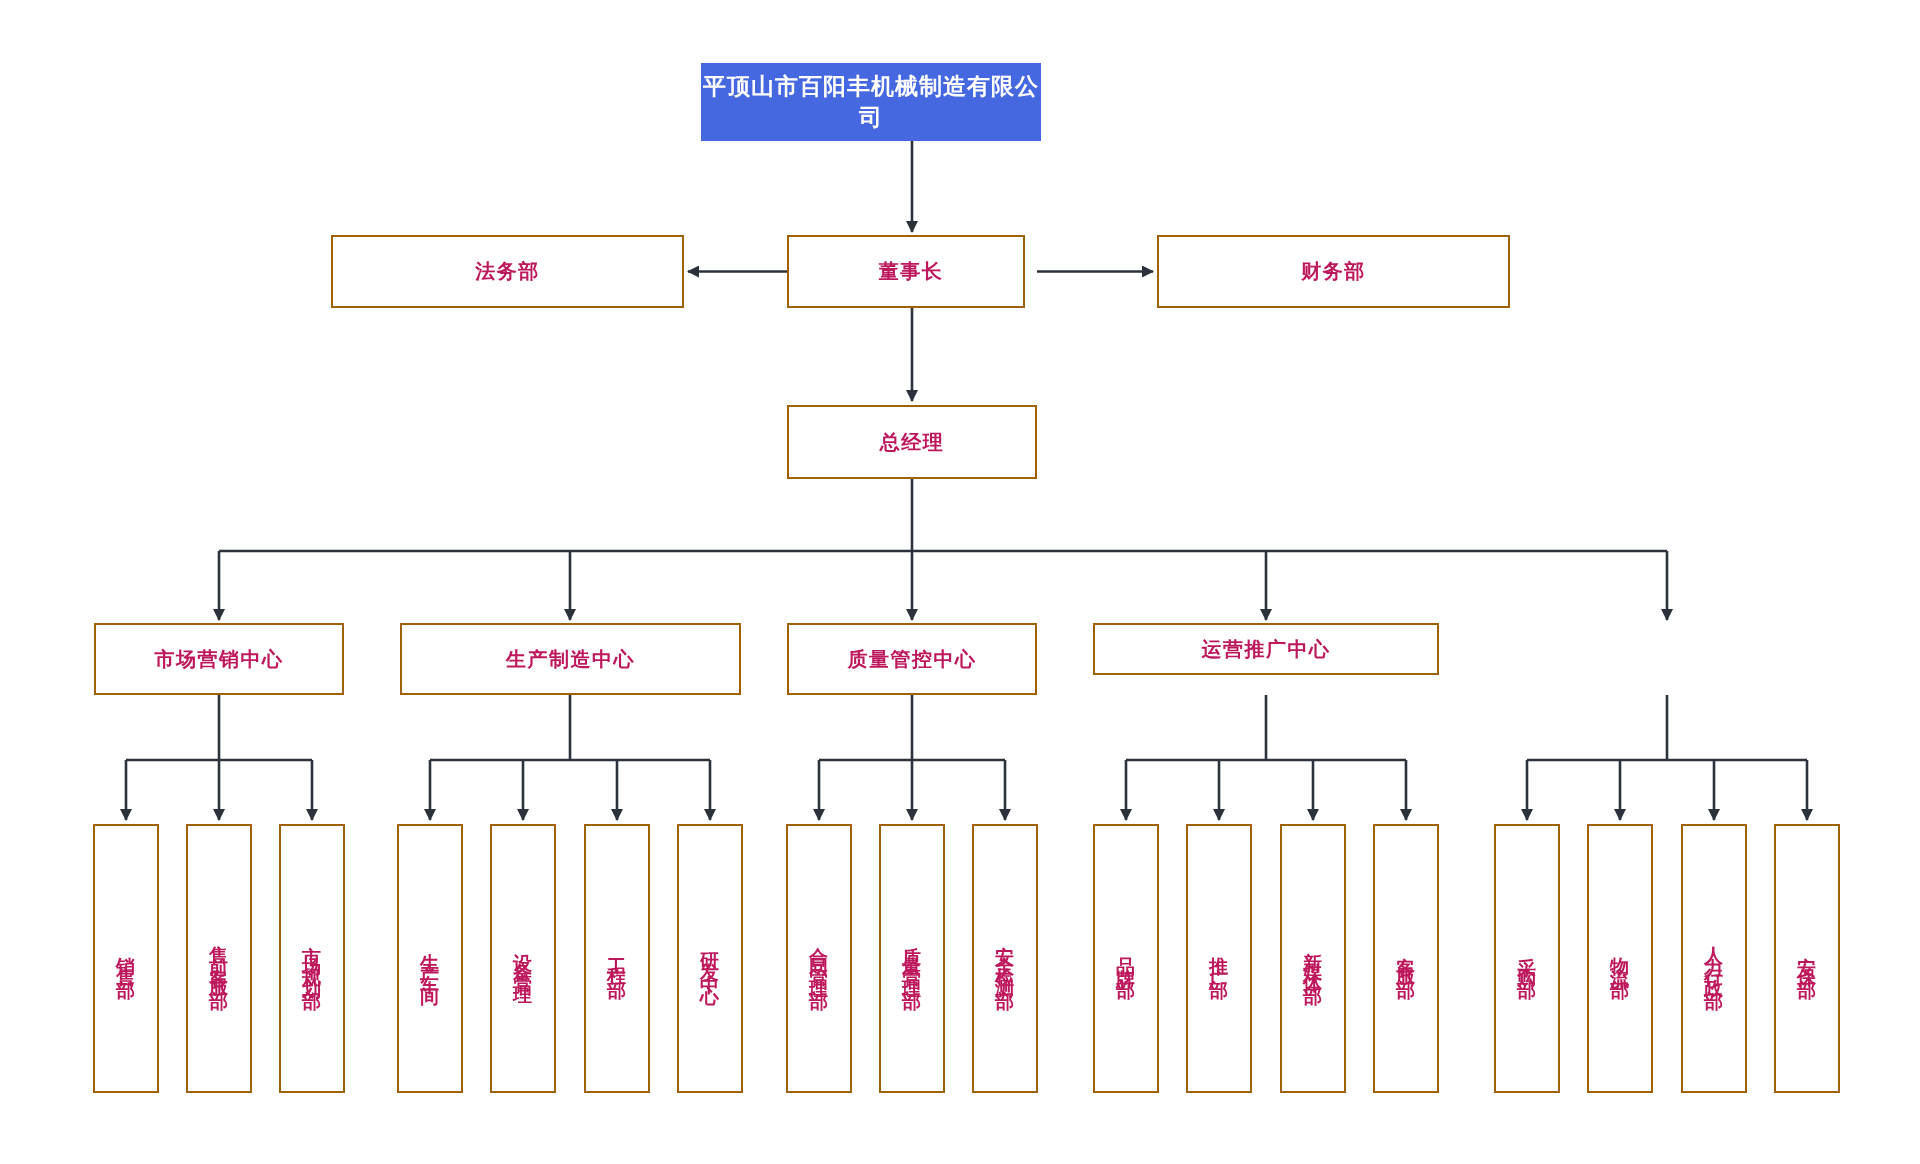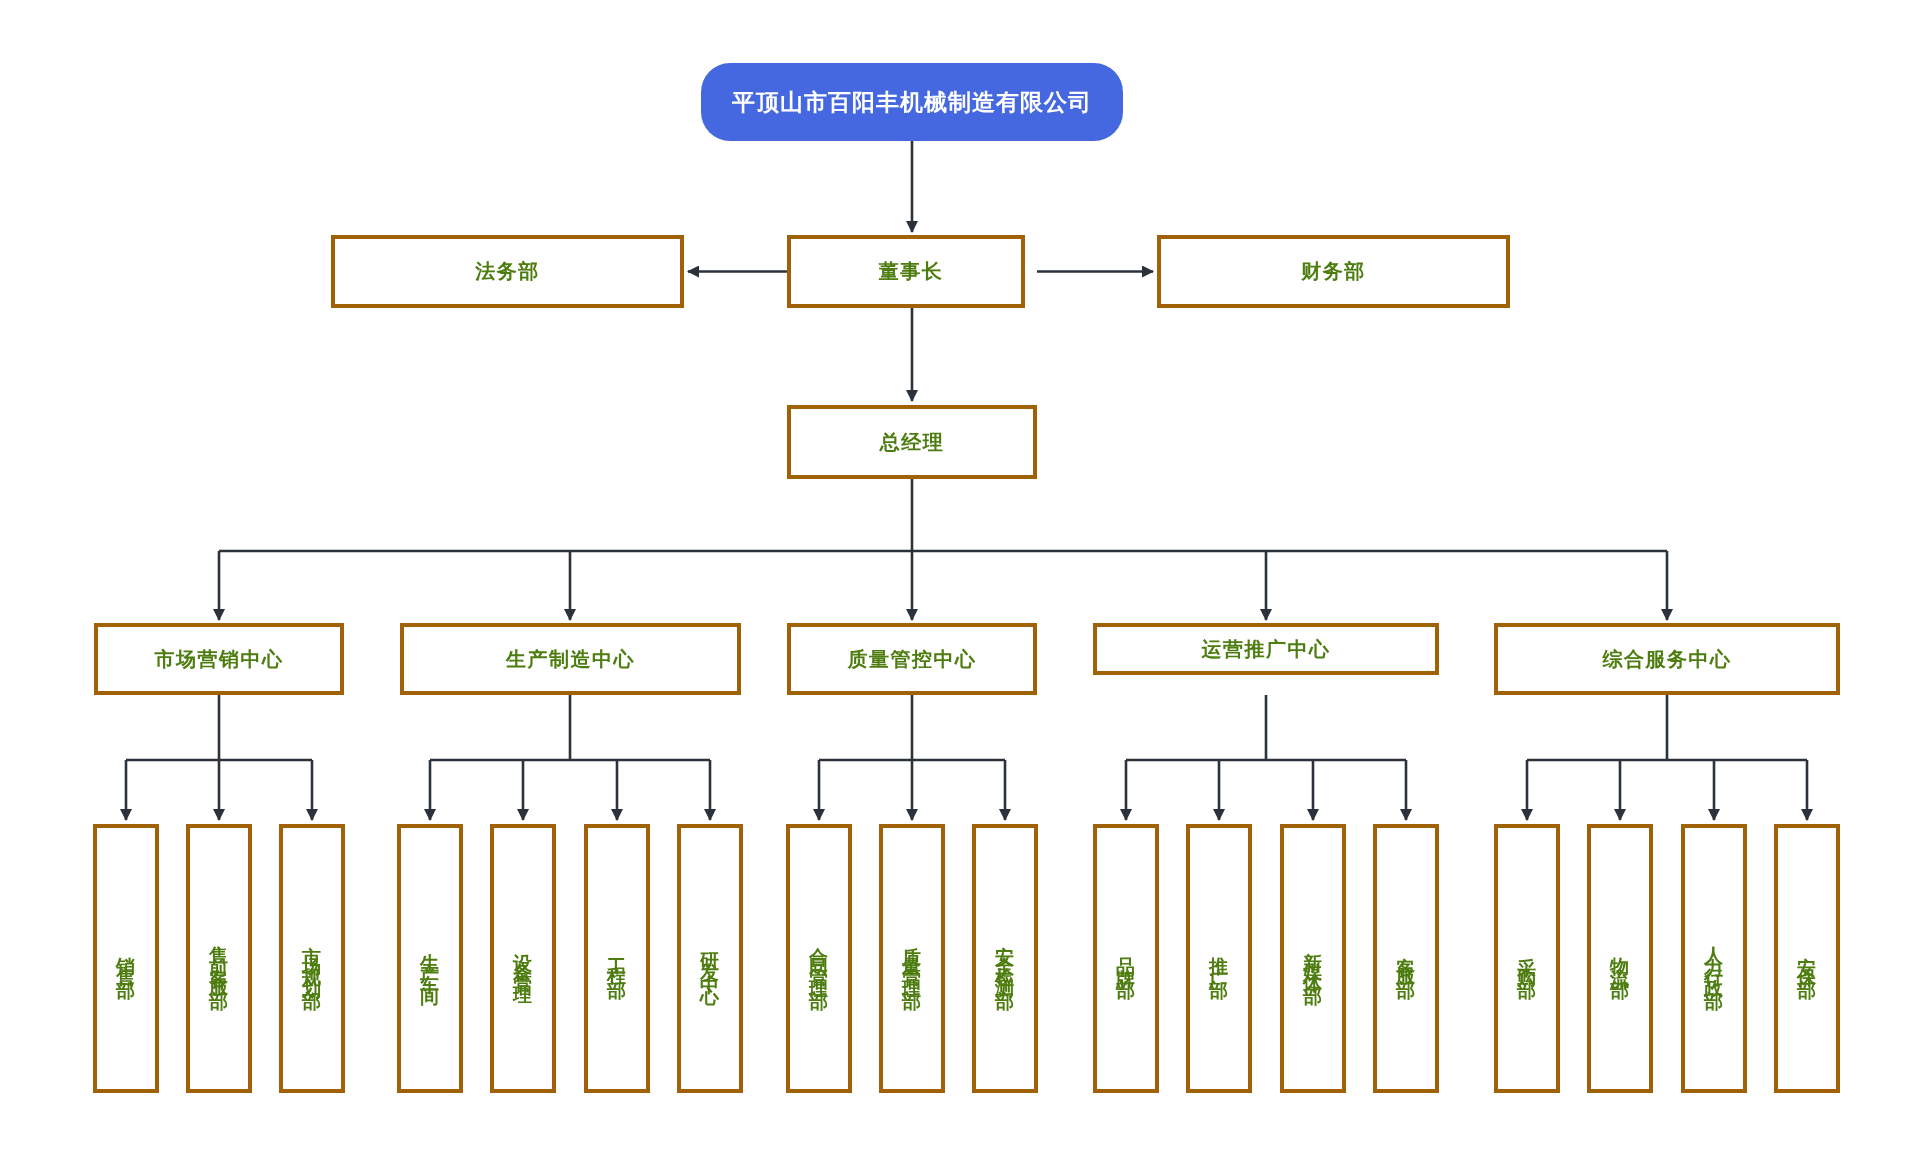--- a/index.html
+++ b/index.html
@@ -9,25 +9,25 @@
     height:1164px;
     background:#ffffff;
     overflow:hidden;
     font-family:"Liberation Sans","DejaVu Sans",sans-serif;
   }
   svg.connectors { position:absolute; left:0; top:0; z-index:0; }
   .node {
     position:absolute;
     box-sizing:border-box;
     background:#ffffff;
-    border:4px solid #a16207;
+    border:2px solid #a16207;
     display:flex;
     align-items:center;
     justify-content:center;
-    color:#4d7c0f;
+    color:#be185d;
     font-weight:700;
     font-size:20px;
     letter-spacing:1.5px;
     z-index:1;
     text-align:center;
   }
   .node.title-box {
     background:#4568E0;
     border:none;
     color:#ffffff;
@@ -85,21 +85,21 @@
       <path d="M1219 760 V820" marker-end="url(#ah)"></path>
       <path d="M1313 760 V820" marker-end="url(#ah)"></path>
       <path d="M1406 760 V820" marker-end="url(#ah)"></path>
       <path d="M1527 760 V820" marker-end="url(#ah)"></path>
       <path d="M1620 760 V820" marker-end="url(#ah)"></path>
       <path d="M1714 760 V820" marker-end="url(#ah)"></path>
       <path d="M1807 760 V820" marker-end="url(#ah)"></path>
     </g>
   </svg>
 
-  <div class="node title-box" style="left:701px; top:63px; width:422px; height:78px;border-radius:29px;">
+  <div class="node title-box" style="left:701px; top:63px; width:340px; height:78px;">
     <span>平顶山市百阳丰机械制造有限公司</span>
   </div>
 
   <div class="node" style="left:331px; top:235px; width:353px; height:73px;">
     <span>法务部</span>
   </div>
   <div class="node" style="left:787px; top:235px; width:238px; height:73px;padding-left:10px;">
     <span>董事长</span>
   </div>
   <div class="node" style="left:787px; top:405px; width:250px; height:74px;">
@@ -114,23 +114,20 @@
     <span>市场营销中心</span>
   </div>
   <div class="node" style="left:400px; top:623px; width:341px; height:72px;justify-content:center;">
     <span>生产制造中心</span>
   </div>
   <div class="node" style="left:787px; top:623px; width:250px; height:72px;">
     <span>质量管控中心</span>
   </div>
   <div class="node" style="left:1093px; top:623px; width:346px; height:52px;">
     <span>运营推广中心</span>
-  </div>
-  <div class="node" style="left:1494px; top:623px; width:346px; height:72px;">
-    <span>综合服务中心</span>
   </div>
 
   <div class="node leaf" style="left:93px; top:824px; width:66px; height:269px;">
     <span>销售部</span>
   </div>
   <div class="node leaf" style="left:186px; top:824px; width:66px; height:269px;">
     <span>售前客服部</span>
   </div>
   <div class="node leaf" style="left:279px; top:824px; width:66px; height:269px;">
     <span>市场规划部</span>

